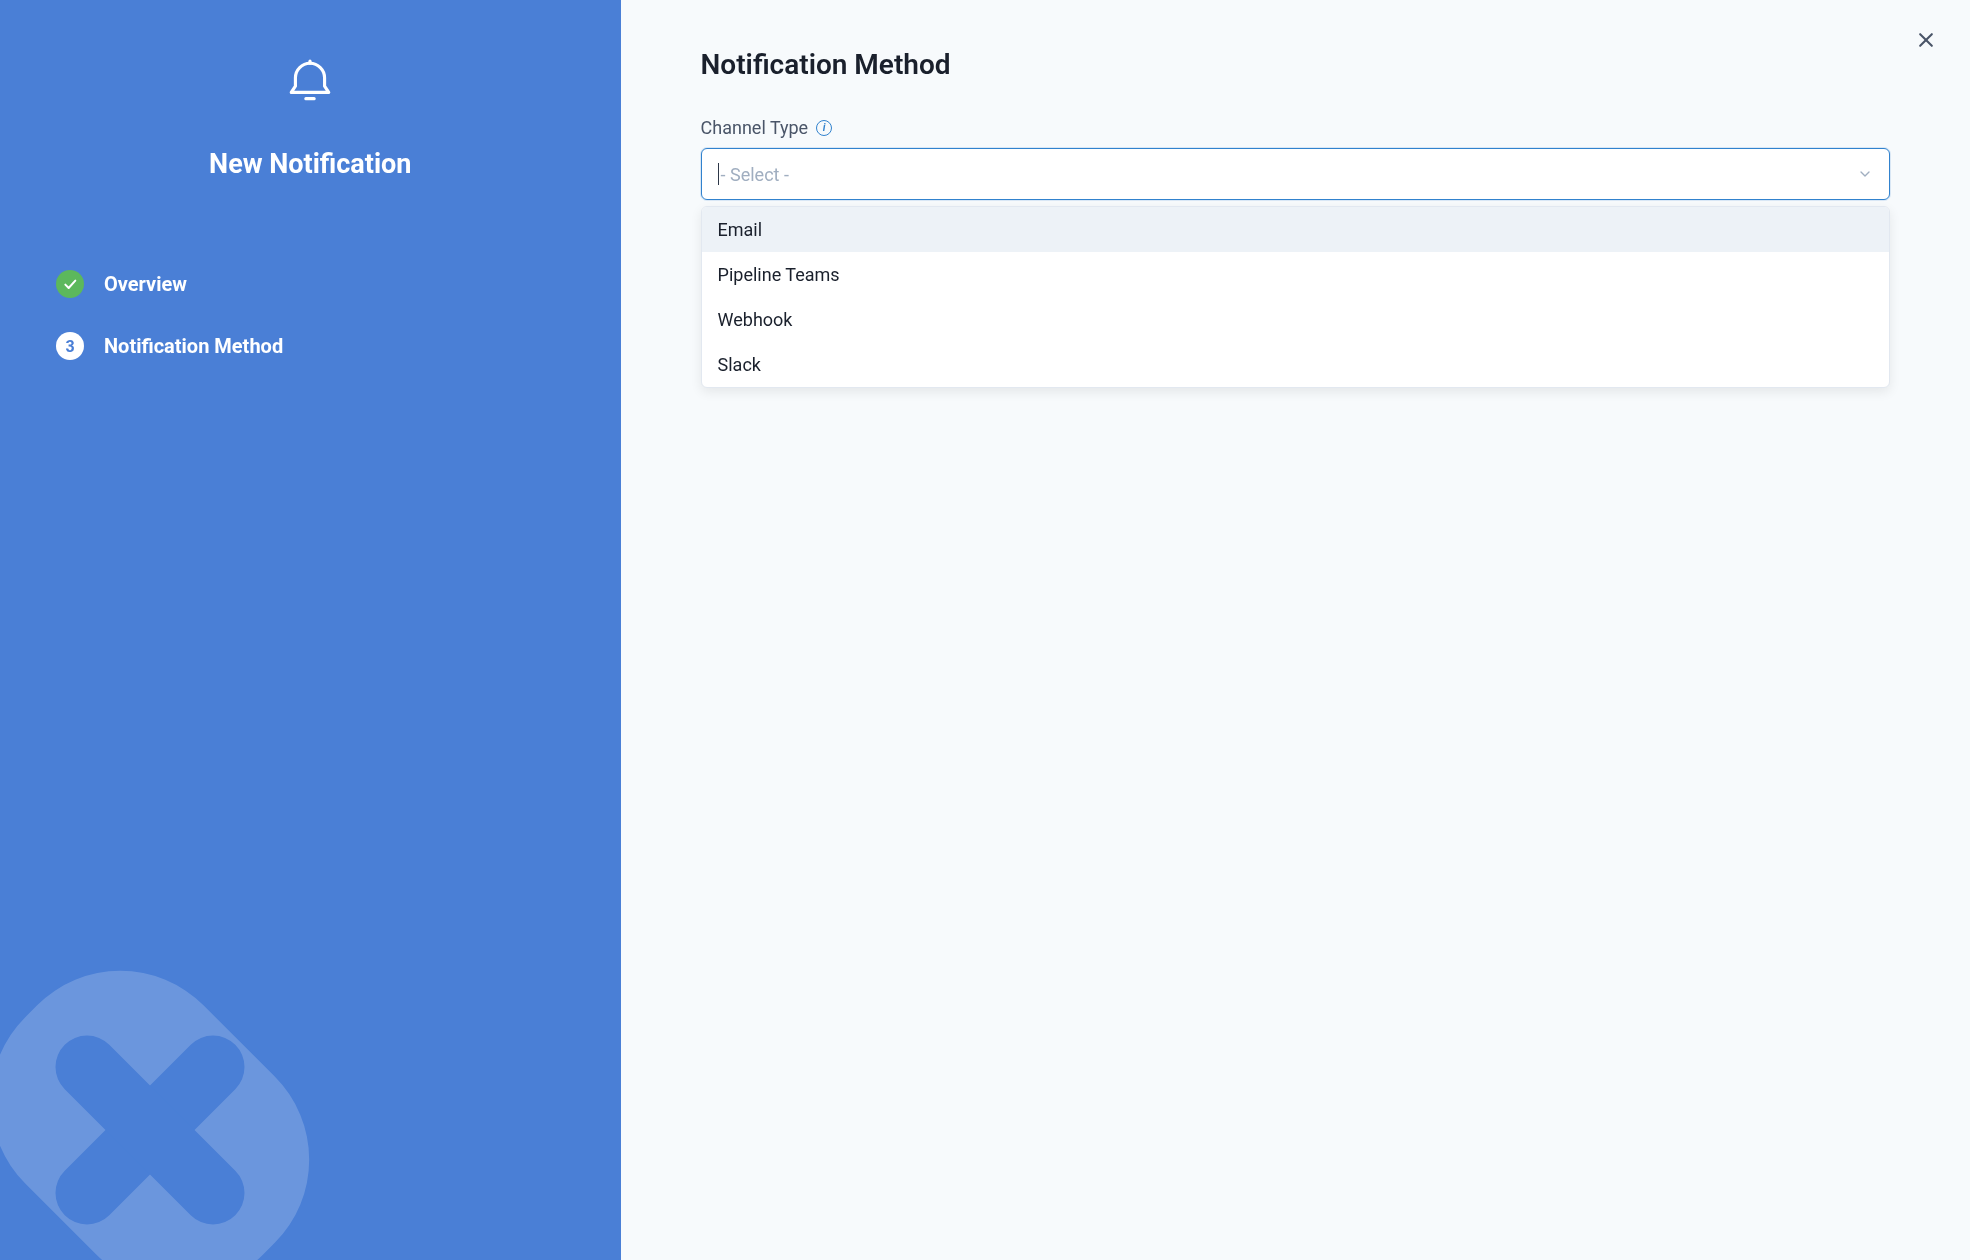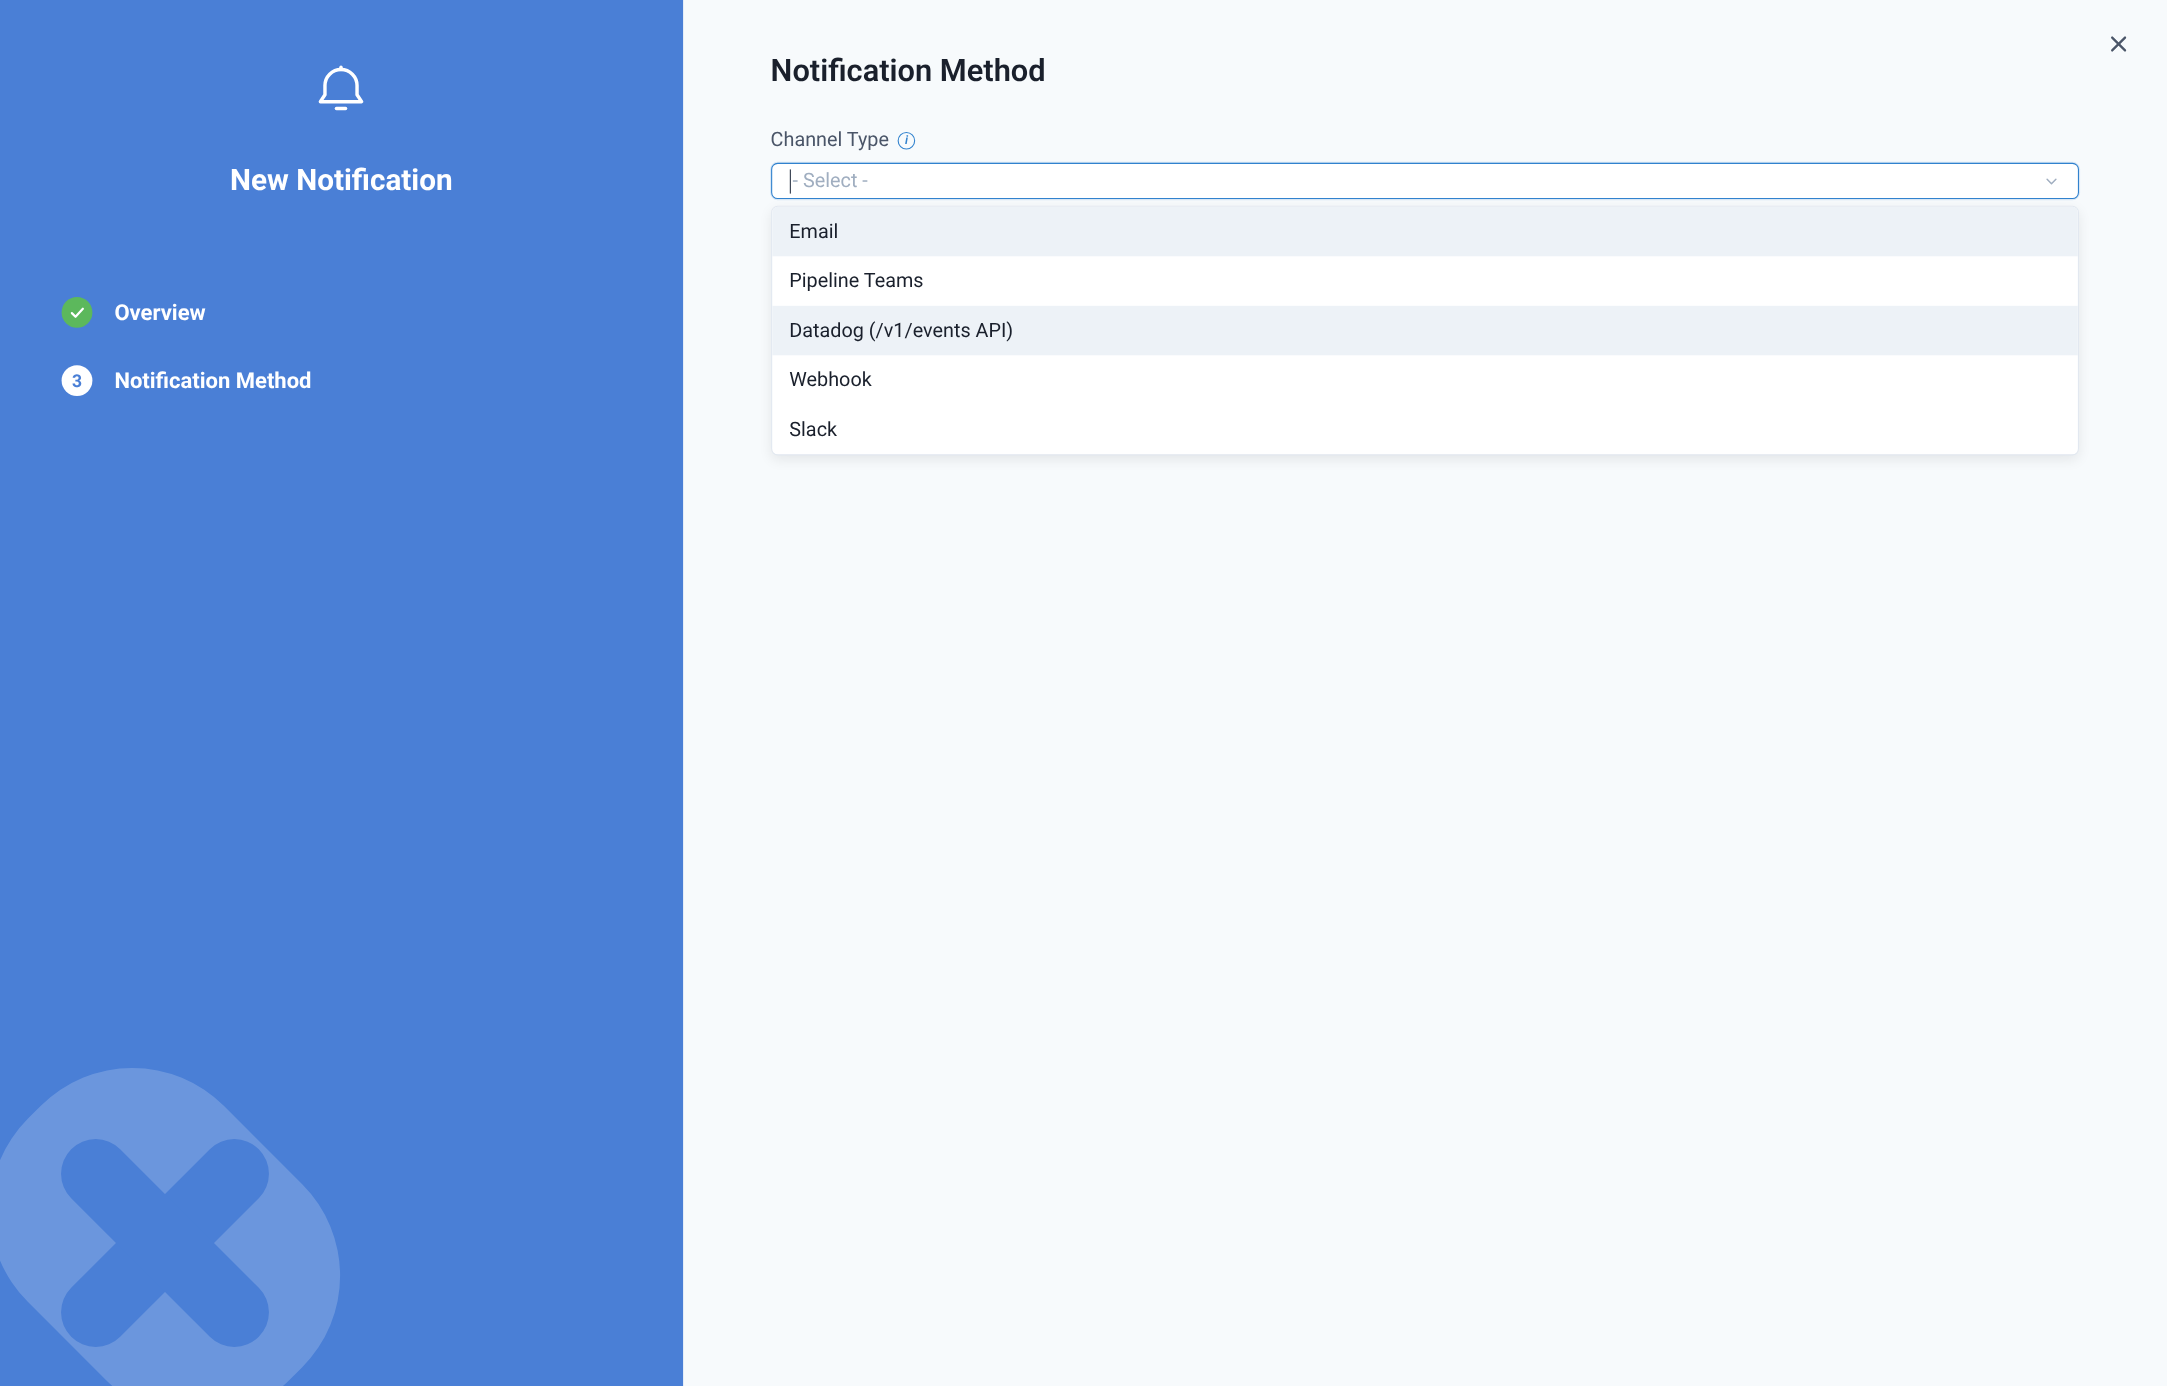--- a/index.html
+++ b/index.html
@@ -158,21 +158,21 @@
     font-style: italic;
     line-height: 1;
   }
   .select-wrap {
     position: relative;
     width: 100%;
     max-width: 100%;
   }
   .select-control {
     width: 100%;
-    height: 33px;
+    height: 52px;
     border: 1.5px solid var(--focus-blue);
     border-radius: 6px;
     background: #fff;
     display: flex;
     align-items: center;
     padding: 0 16px;
     cursor: text;
     box-shadow: 0 0 0 1px rgba(49,130,206,0.15);
   }
   .select-control .cursor-bar {
@@ -281,21 +281,20 @@
           <span class="select-chevron">
             <svg viewBox="0 0 24 24" width="16" height="16" stroke="currentColor" stroke-width="2" fill="none" stroke-linecap="round" stroke-linejoin="round">
                 <polyline points="6 9 12 15 18 9"></polyline>
               </svg>
           </span>
         </div>
 
         <div class="dropdown" id="dropdown-list">
             <div class="dropdown-option hover">Email</div>
             <div class="dropdown-option">Pipeline Teams</div>
-            <div class="dropdown-option hover">Datadog (/v1/events API)</div>
             <div class="dropdown-option">Webhook</div>
             <div class="dropdown-option">Slack</div>
           </div>
       </div>
     </div>
   </main>
 
 </div>
 
 </body></html>

